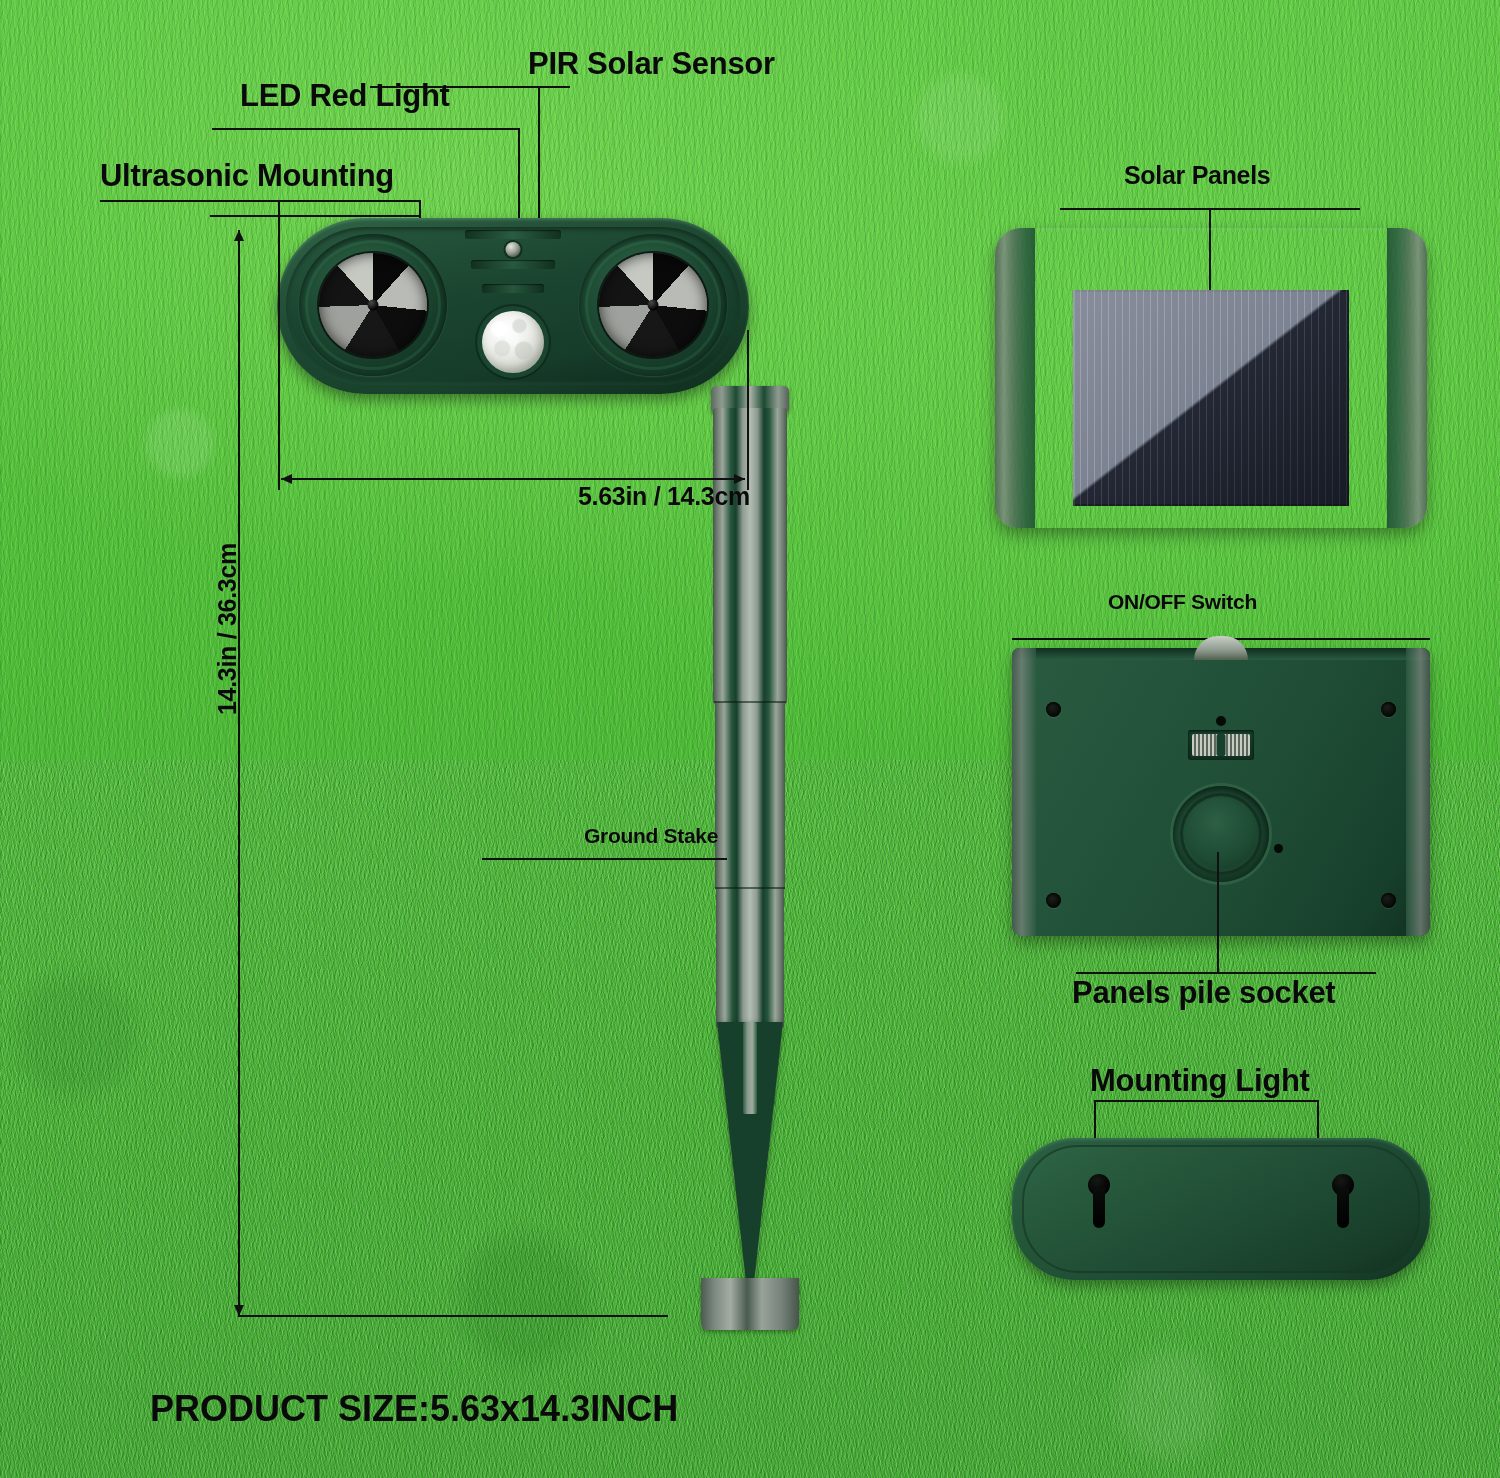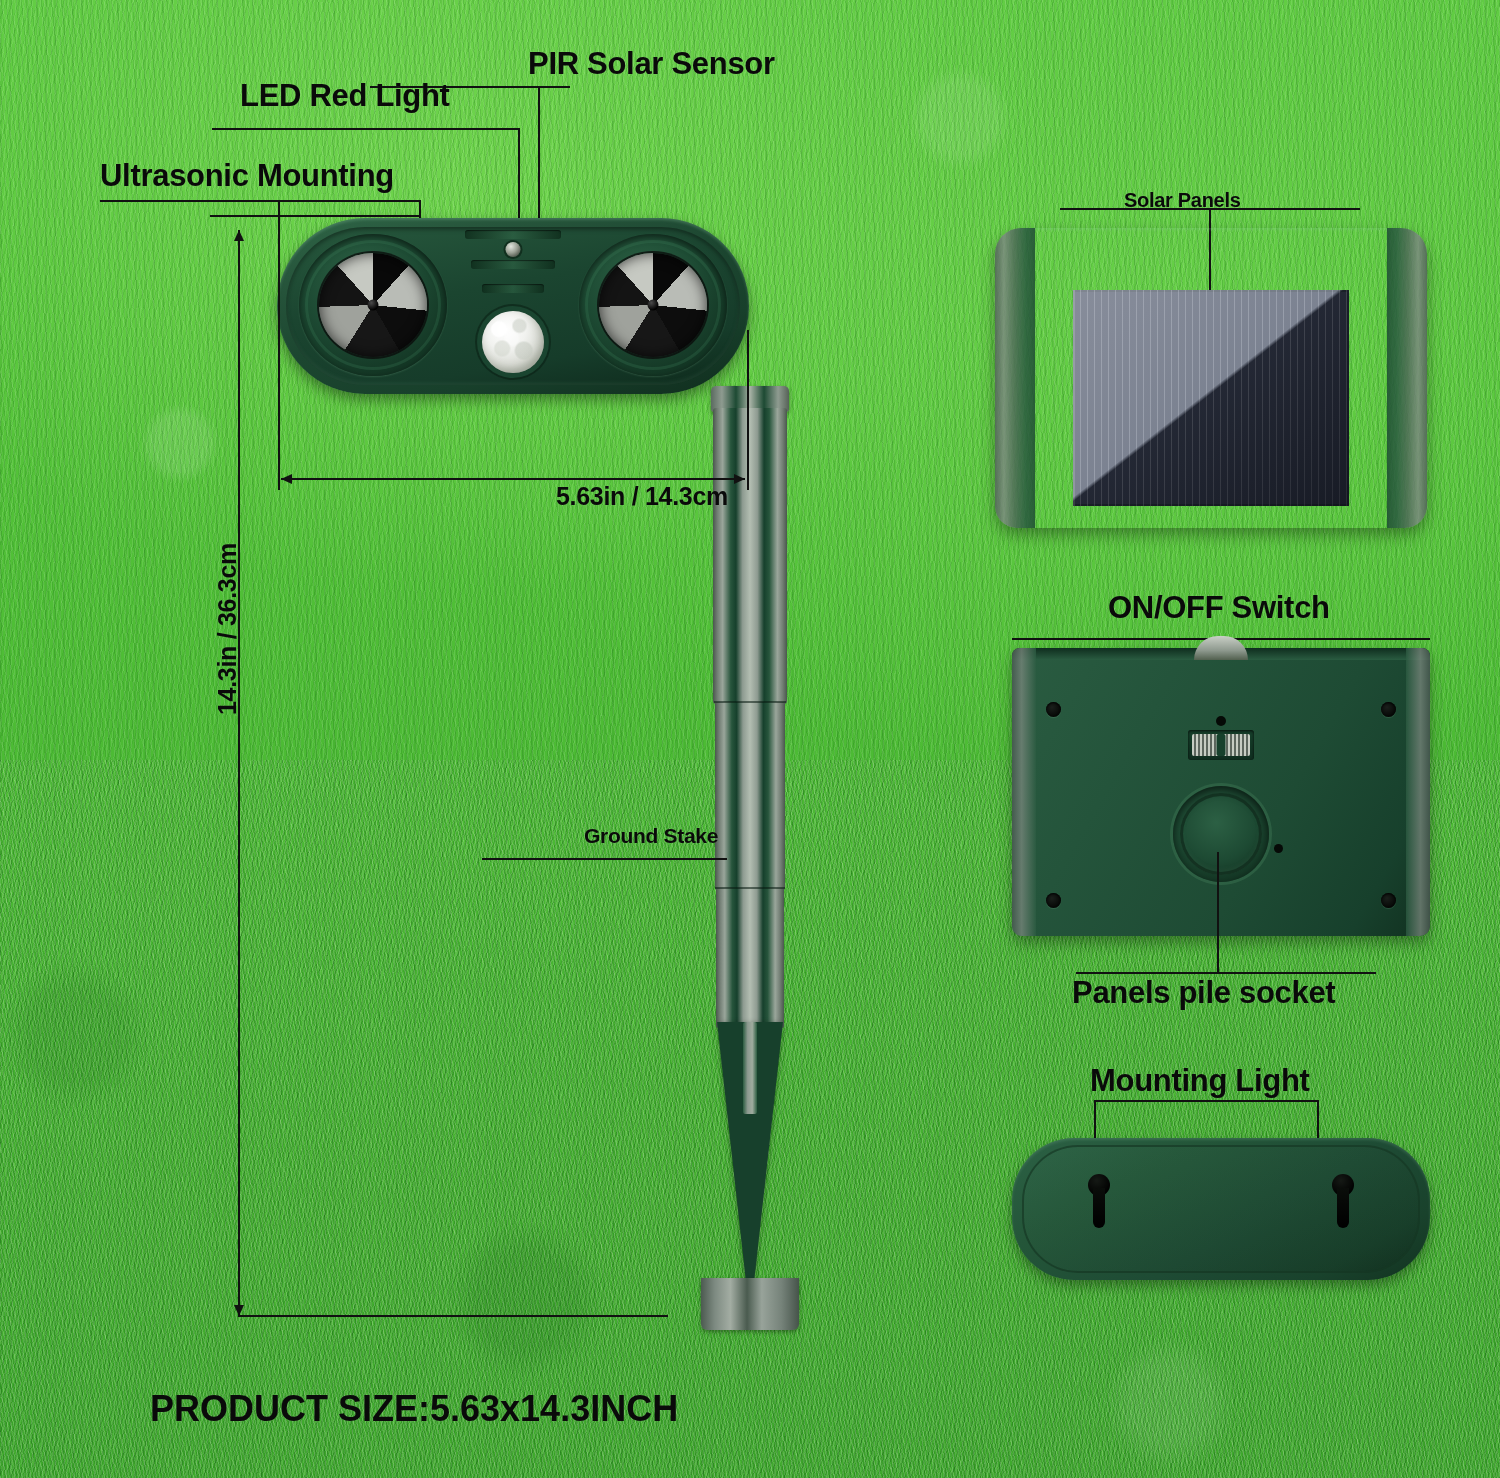--- a/index.html
+++ b/index.html
@@ -368,42 +368,42 @@
 <div class="tube-seam" style="top:887px;width:70px;"></div>
 <div id="tip"></div>
 <div id="tip-hl"></div>
 
 <div class="line hline" style="left:482px;top:858px;width:245px;"></div>
 <div class="lbl" style="left:584px;top:824px;font-size:21px;">Ground Stake</div>
 
 <div class="line vline" style="left:278px;top:200px;height:290px;"></div>
 <div class="line vline" style="left:747px;top:330px;height:160px;"></div>
 <div class="dim-arrow-h" style="left:281px;top:478px;width:464px;"></div>
-<div class="lbl" style="left:556px;top:482px;font-size:25px;">5.63in / 14.3cm</div>
+<div class="lbl" style="left:578px;top:482px;font-size:25px;">5.63in / 14.3cm</div>
 
 <div class="dim-arrow-v" style="left:238px;top:230px;height:1086px;"></div>
 <div class="line hline" style="left:238px;top:1315px;width:430px;"></div>
 <div class="lbl" style="left:213px;top:715px;font-size:25px;transform:rotate(-90deg);transform-origin:left top;">14.3in / 36.3cm</div>
 
 <div class="lbl" style="left:150px;top:1388px;font-size:36px;letter-spacing:0px;">PRODUCT SIZE:5.63x14.3INCH</div>
 
-<div class="lbl" style="left:1124px;top:161px;font-size:20px;margin-top:28px;">Solar Panels</div>
+<div class="lbl" style="left:1124px;top:161px;font-size:25px;">Solar Panels</div>
 <div class="line hline" style="left:1060px;top:208px;width:300px;"></div>
 <div class="line vline" style="left:1209px;top:208px;height:132px;"></div>
 
 <div id="solarbox">
   <div class="box-side l"></div>
   <div class="box-side r"></div>
   <div id="panel">
     <div class="stripes"></div>
     <div class="glare"></div>
   </div>
 </div>
 
-<div class="lbl" style="left:1108px;top:590px;font-size:31px;">ON/OFF Switch</div>
+<div class="lbl" style="left:1108px;top:590px;font-size:21px;">ON/OFF Switch</div>
 <div class="line hline" style="left:1012px;top:638px;width:418px;"></div>
 <div class="line vline" style="left:1217px;top:638px;height:88px;"></div>
 
 <div id="backbox">
   <div class="toprim"></div>
   <div class="edge-l"></div>
   <div class="edge-r"></div>
   <div id="switch-bump"></div>
   <div id="switch-dot"></div>
   <div id="switch-plate">

